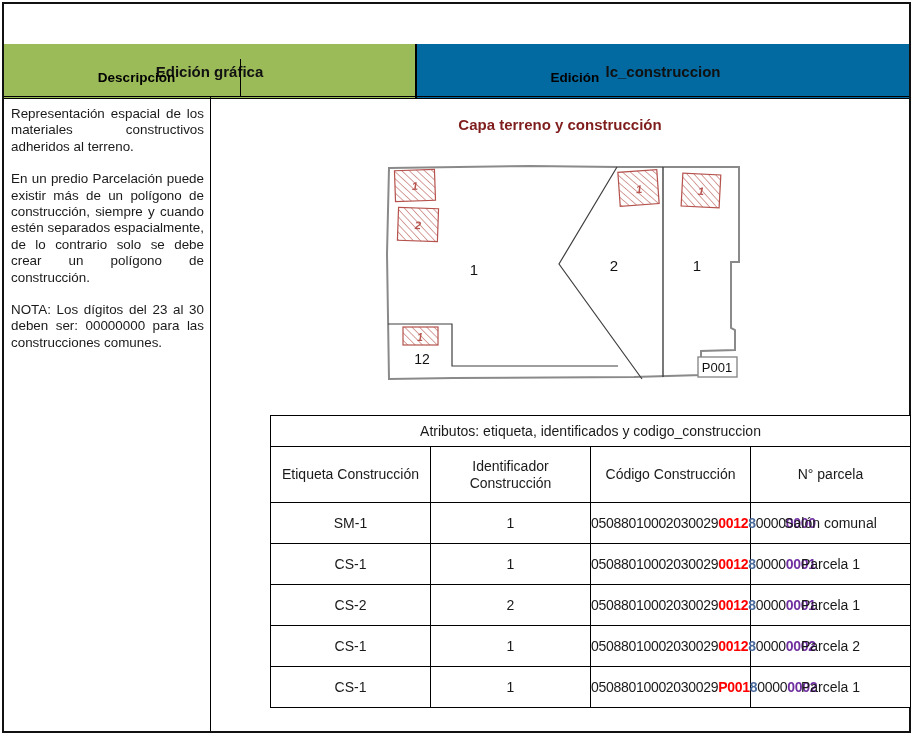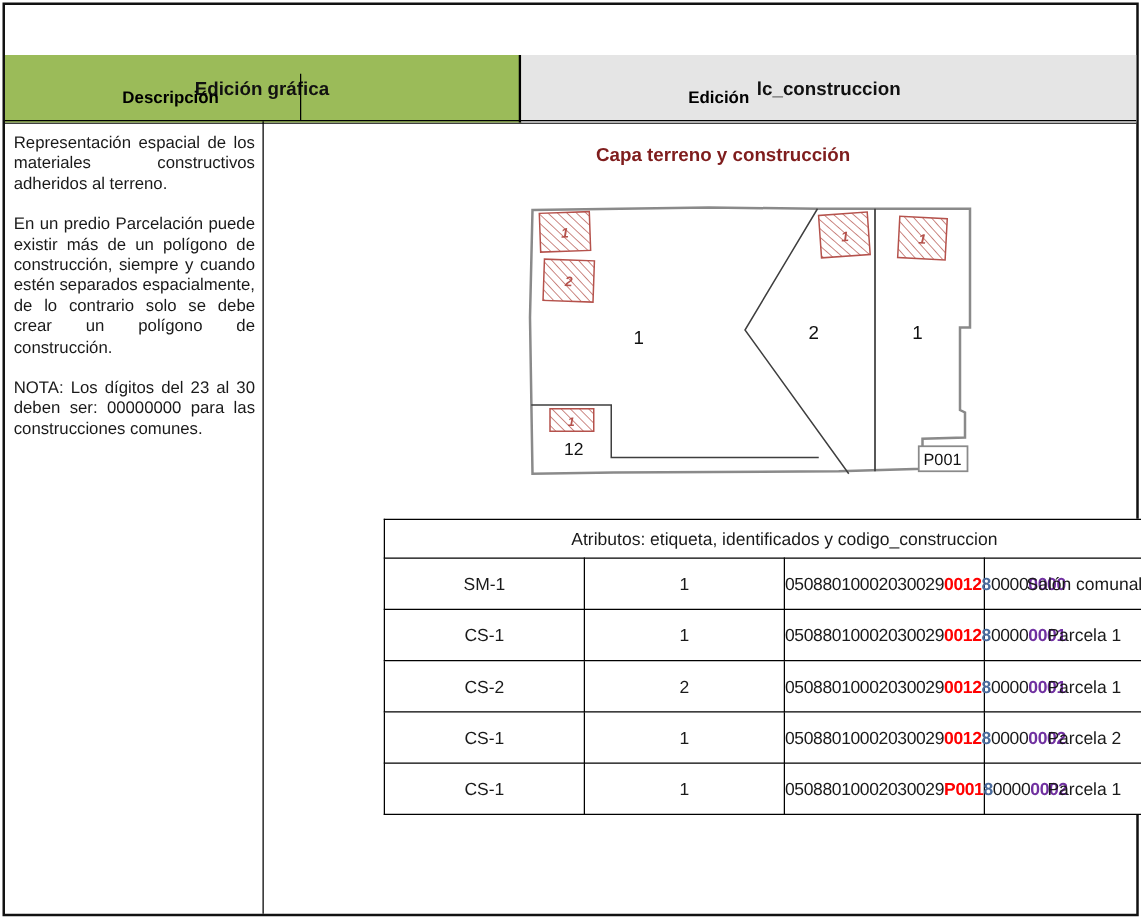--- a/index.html
+++ b/index.html
@@ -1,29 +1,29 @@
 <!DOCTYPE html>
 <html><head>
 <meta charset="utf-8">
 <style>
   html,body{margin:0;padding:0;background:#fff;font-family:"Liberation Sans",sans-serif;}
   .page{position:absolute;left:2px;top:2px;width:905px;height:727px;border:2px solid #111;background:#fff;}
 
   
   .hdr{position:absolute;top:0;left:0;right:0;height:54px;display:flex;border-bottom:1px solid #000;margin-top:40px;}
   .hdr-left{width:411px;background:#9bbb59;border-right:2px solid #000;display:flex;align-items:center;justify-content:center;font-weight:bold;font-size:15px;color:#111;}
-  .hdr-right{flex:1;background:#e5e5e5;display:flex;align-items:center;justify-content:center;font-weight:bold;font-size:15px;color:#111;}
+  .hdr-right{flex:1;background:#0369a1;display:flex;align-items:center;justify-content:center;font-weight:bold;font-size:15px;color:#111;}
 
   
   .sub{position:absolute;top:55px;left:0;right:0;height:37px;display:flex;border-bottom:1px solid #000;padding-left:29px;}
   .sub-left{width:207px;border-right:1px solid #000;display:flex;align-items:center;justify-content:center;font-weight:bold;font-size:13.5px;}
   .sub-right{flex:1;display:flex;align-items:center;justify-content:center;font-weight:bold;font-size:13.5px;}
 
   
-  .body{position:absolute;top:93px;left:0;right:0;bottom:0;display:flex;gap:37px;}
+  .body{position:absolute;top:93px;left:0;right:0;bottom:0;display:flex;}
   .desc-col{width:207px;border-right:1px solid #000;padding:9px 6px 0 7px;box-sizing:border-box;font-size:13.4px;line-height:16.4px;text-align:justify;color:#1a1a1a;}
   .desc-col p{margin:0 0 16px 0;}
   .ed-col{flex:1;position:relative;}
   .ed-title{position:absolute;top:19px;left:0;right:0;text-align:center;font-weight:bold;font-size:15px;color:#7f1d1d;}
 
   svg.diagram{position:absolute;left:171px;top:61px;}
 
   
   table.attr{position:absolute;left:59px;top:318px;border-collapse:collapse;table-layout:fixed;width:641px;background:#fff;}
   table.attr td{border:1px solid #000;font-size:14px;text-align:center;vertical-align:middle;padding:0;color:#1a1a1a;}
@@ -109,20 +109,26 @@
           <rect x="316" y="199" width="39" height="20" fill="#fff" stroke="#8a8a8a" stroke-width="1.4"></rect>
           <text x="335" y="214" text-anchor="middle" font-size="13" fill="#111">P001</text>
         </g>
       </svg>
 
       <table class="attr">
         <tbody>
             <tr>
           <td class="tbl-title" colspan="4">Atributos: etiqueta, identificados y codigo_construccion</td>
         </tr>
+        <tr class="cols">
+          <td class="w1">Etiqueta Construcción</td>
+          <td class="w2">Identificador Construcción</td>
+          <td class="w3">Código Construcción</td>
+          <td class="w4">N° parcela</td>
+        </tr>
 
         <tr class="datarow">
           <td>SM-1</td>
           <td>1</td>
           <td class="code"><span>05088010002030029</span><span class="cr">0012</span><span class="cb">8</span><span>0000</span><span class="cp">0000</span></td>
           <td class="parc">Salón comunal</td>
         </tr>
 
         <tr class="datarow">
           <td>CS-1</td>

